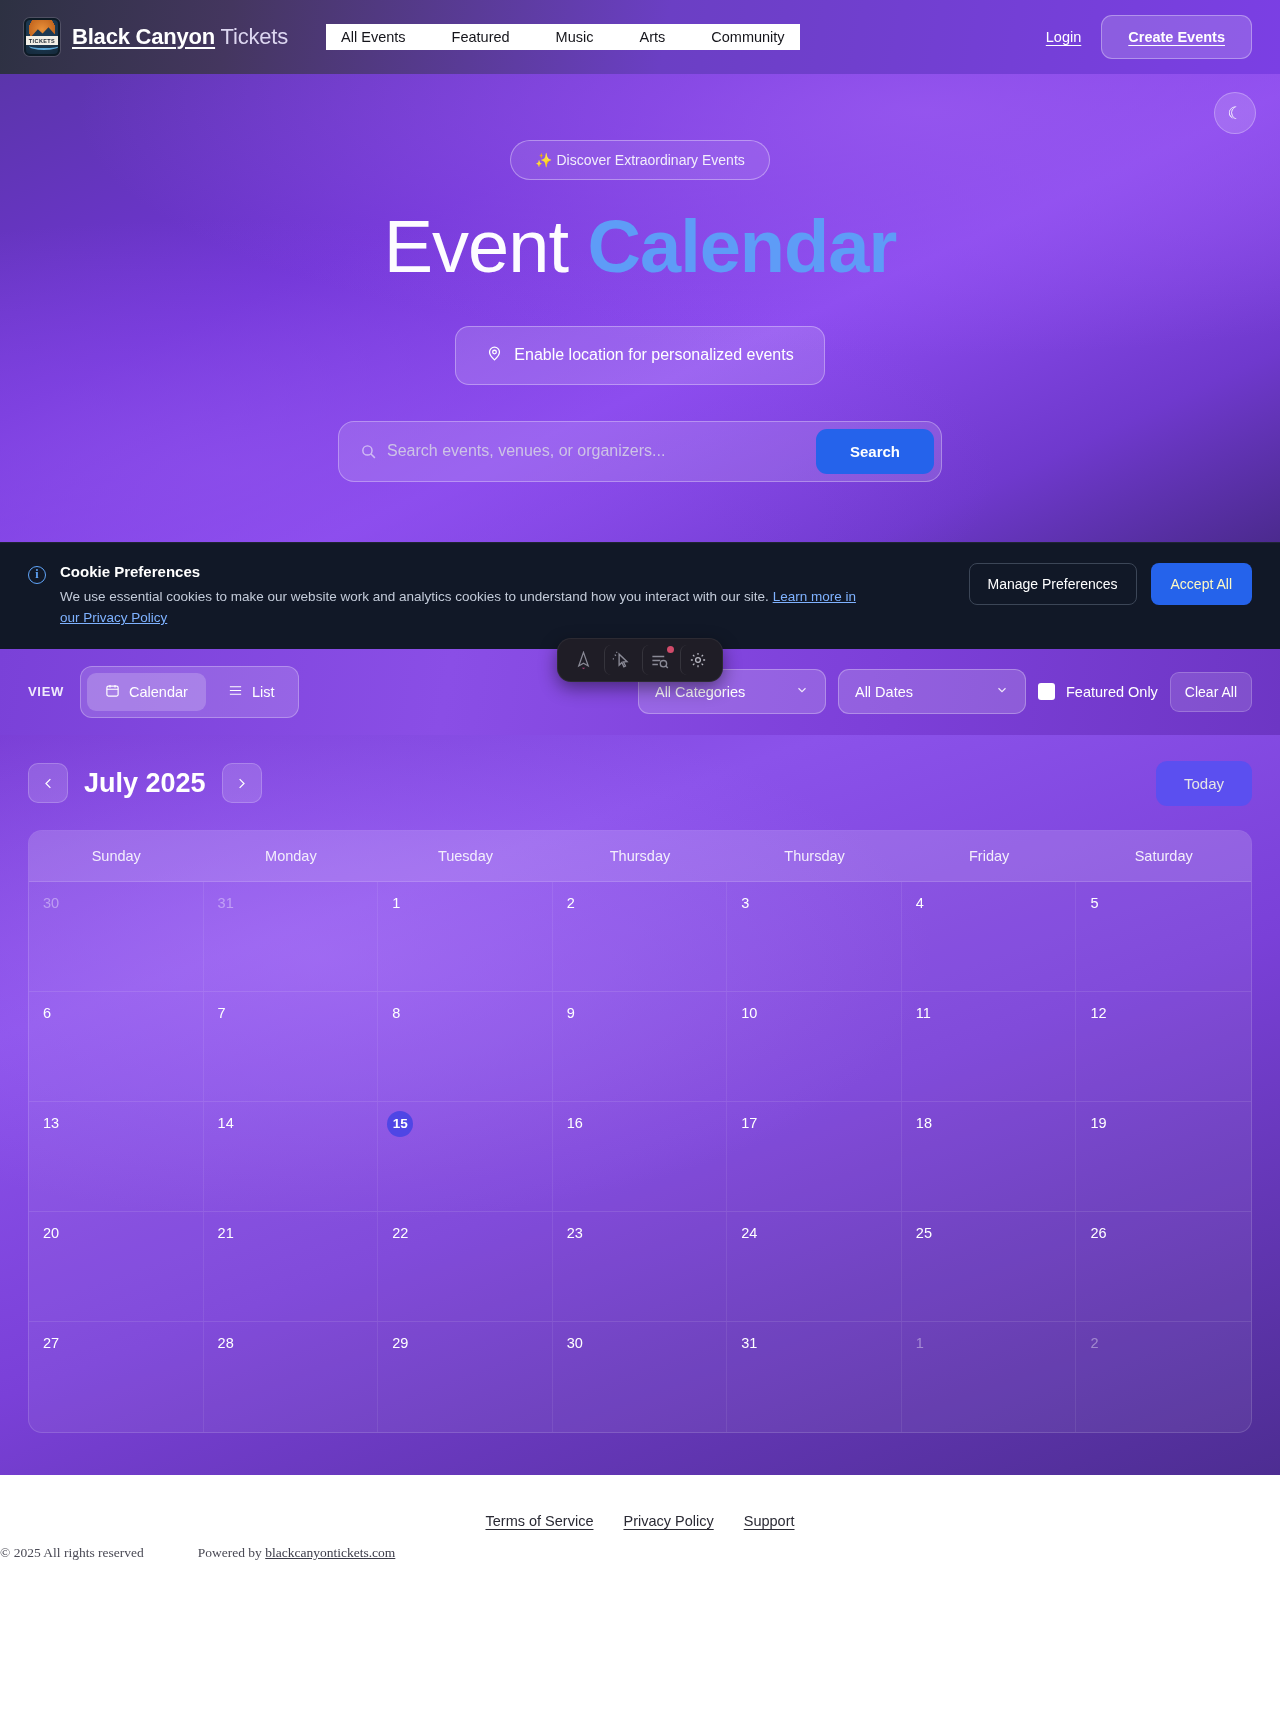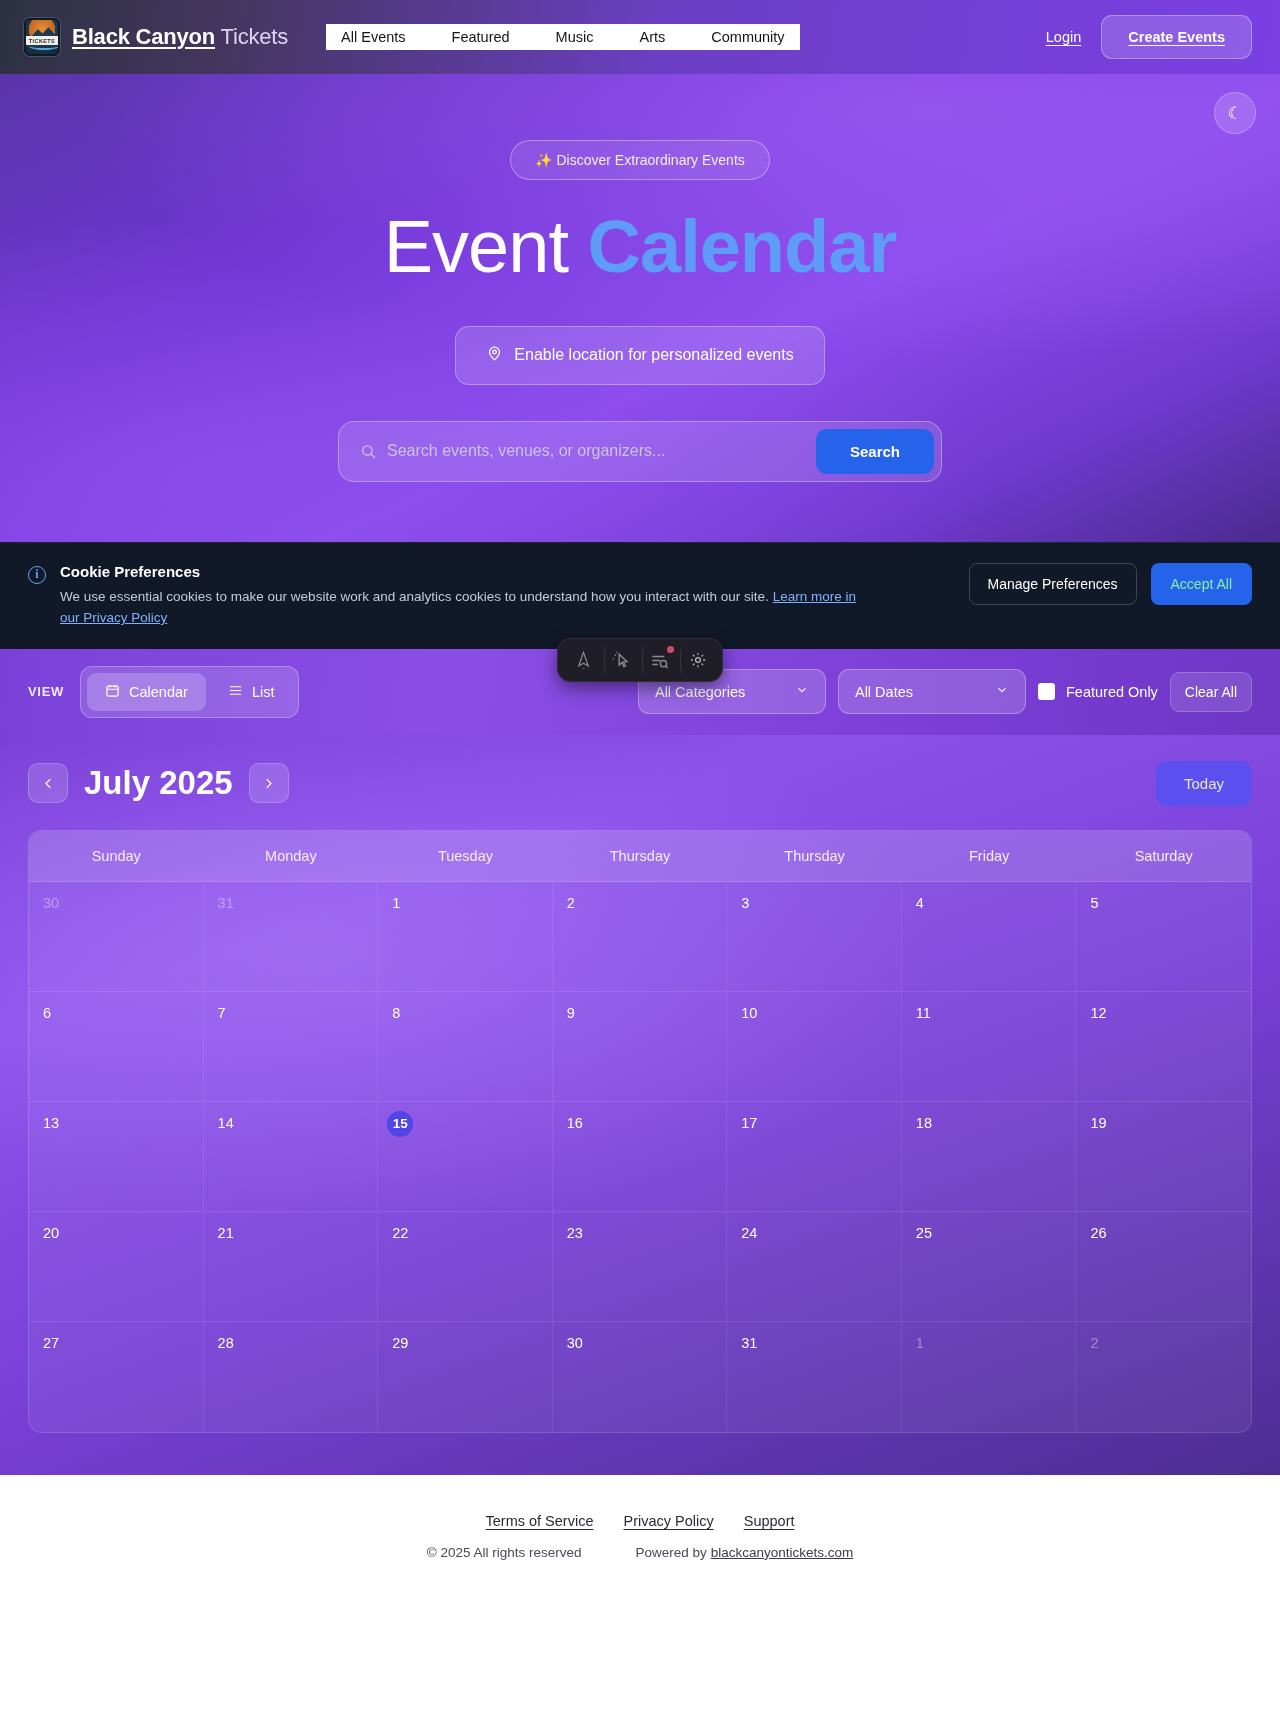--- a/index.html
+++ b/index.html
@@ -152,21 +152,21 @@
   .cookie-title { font-size: 15px; font-weight: 700; color: #fff; }
   .cookie-text { font-size: 13.5px; color: #c3cbd9; line-height: 1.6; margin-top: 6px; }
   .cookie-text a { color: #7fb2ff; }
   .cookie-actions { margin-left: auto; display: flex; gap: 14px; align-items: center; }
   .btn-manage {
     background: transparent; border: 1px solid #3c4657; color: #fff;
     font-size: 14px; padding: 12px 18px; border-radius: 8px; cursor: pointer;
     font-family: inherit;
   }
   .btn-accept {
-    background: #2563eb; border: none; color: #86efac;
+    background: #2563eb; border: none; color: #fef9c3;
     font-size: 14px; padding: 13px 20px; border-radius: 8px; cursor: pointer;
     font-family: inherit;
   }
 
   
   .devbar {
     position: absolute; left: 50%; transform: translateX(-50%);
     top: 638px; z-index: 40;
     background: #1f1d26; border-radius: 14px;
     display: flex; align-items: center; gap: 4px;
@@ -227,21 +227,21 @@
       linear-gradient(160deg, #7a3fd6 0%, #8b52ea 25%, #7a40d8 55%, #4d2d92 100%);
     padding: 26px 28px 42px;
   }
   .cal-head { display: flex; align-items: center; gap: 16px; margin-bottom: 24px; }
   .navbtn {
     width: 40px; height: 40px; border-radius: 10px;
     background: rgba(255,255,255,.14); border: 1px solid rgba(255,255,255,.2);
     display: flex; align-items: center; justify-content: center;
     cursor: pointer; color: #fff;
   }
-  .month-title { font-size: 33px; font-weight: 700; color: #fff; }
+  .month-title { font-size: 27px; font-weight: 700; color: #fff; }
   .today-btn {
     margin-left: auto; background: #5b4ff0; border: none; color: #e5e5e5;
     font-size: 15px; font-weight: 400; padding: 14px 28px; border-radius: 11px;
     cursor: pointer; font-family: inherit;
   }
   .calendar {
     border-radius: 14px; overflow: hidden;
     border: 1px solid rgba(255,255,255,.14);
     background: rgba(255,255,255,.06);
   }
@@ -267,21 +267,21 @@
     display: inline-flex; align-items: center; justify-content: center;
     width: 26px; height: 26px; border-radius: 50%;
     background: #4f46e5; margin: -4px 0 0 -5px;
     font-size: 13.5px; font-weight: 700;
   }
 
   
   .footer { background: #fff; color: #222; padding: 38px 0 34px; text-align: center; }
   .footer-links { display: flex; justify-content: center; gap: 30px; margin-bottom: 16px; }
   .footer-links a { color: #2a2a34; font-size: 14.5px; text-decoration: underline; text-underline-offset: 3px; }
-  .footer-bottom { display: flex; justify-content: center; gap: 54px; font-size: 13.5px; color: #4a4a55; }
+  .footer-bottom { display: flex; gap: 54px; font-size: 13.5px; color: #4a4a55; font-family: Liberation Serif, serif; }
   .footer-bottom a { color: #3b3b48; text-decoration: underline; }
 </style>
 </head>
 <body>
 
 <div class="page">
 
   <div class="header">
     <div class="brand">
       <div class="logo-badge">

